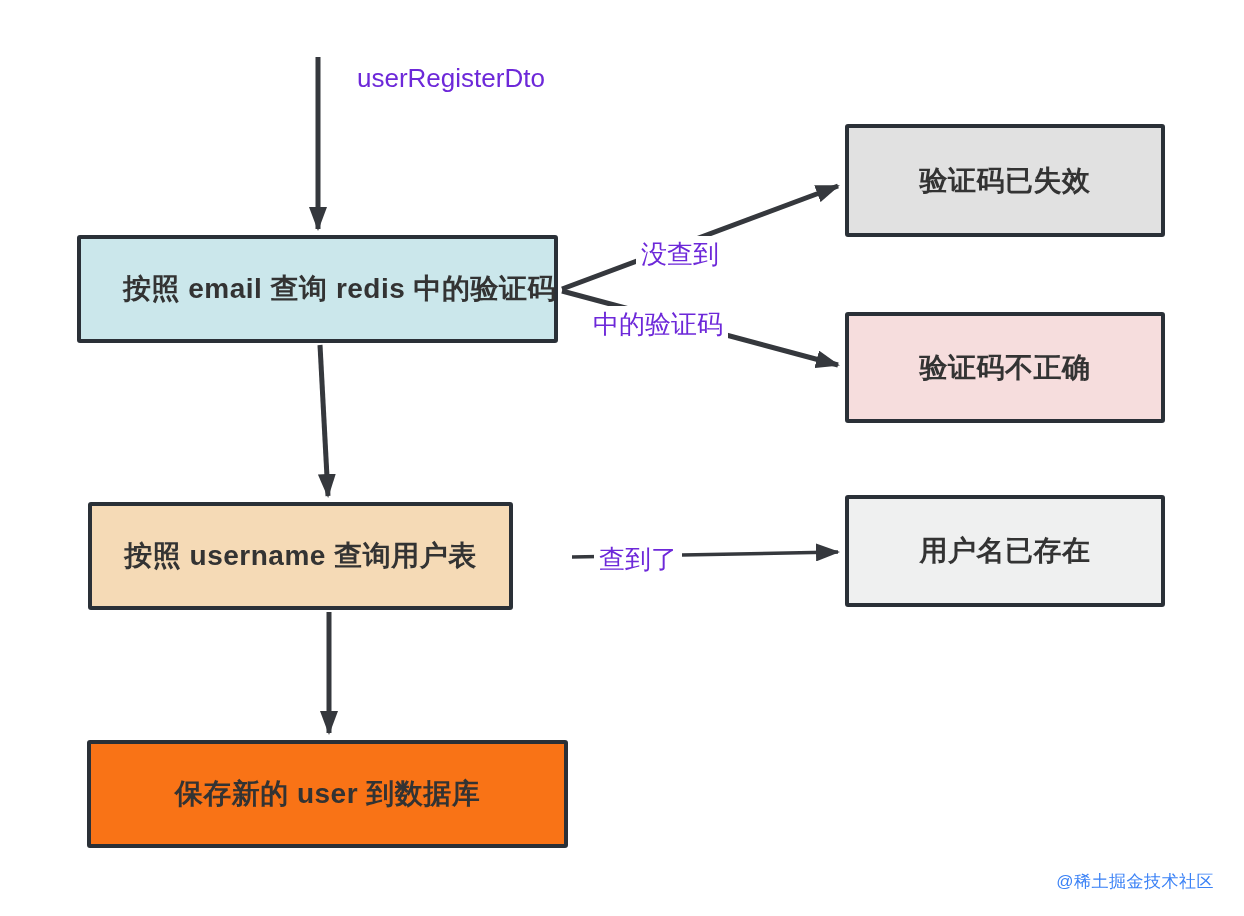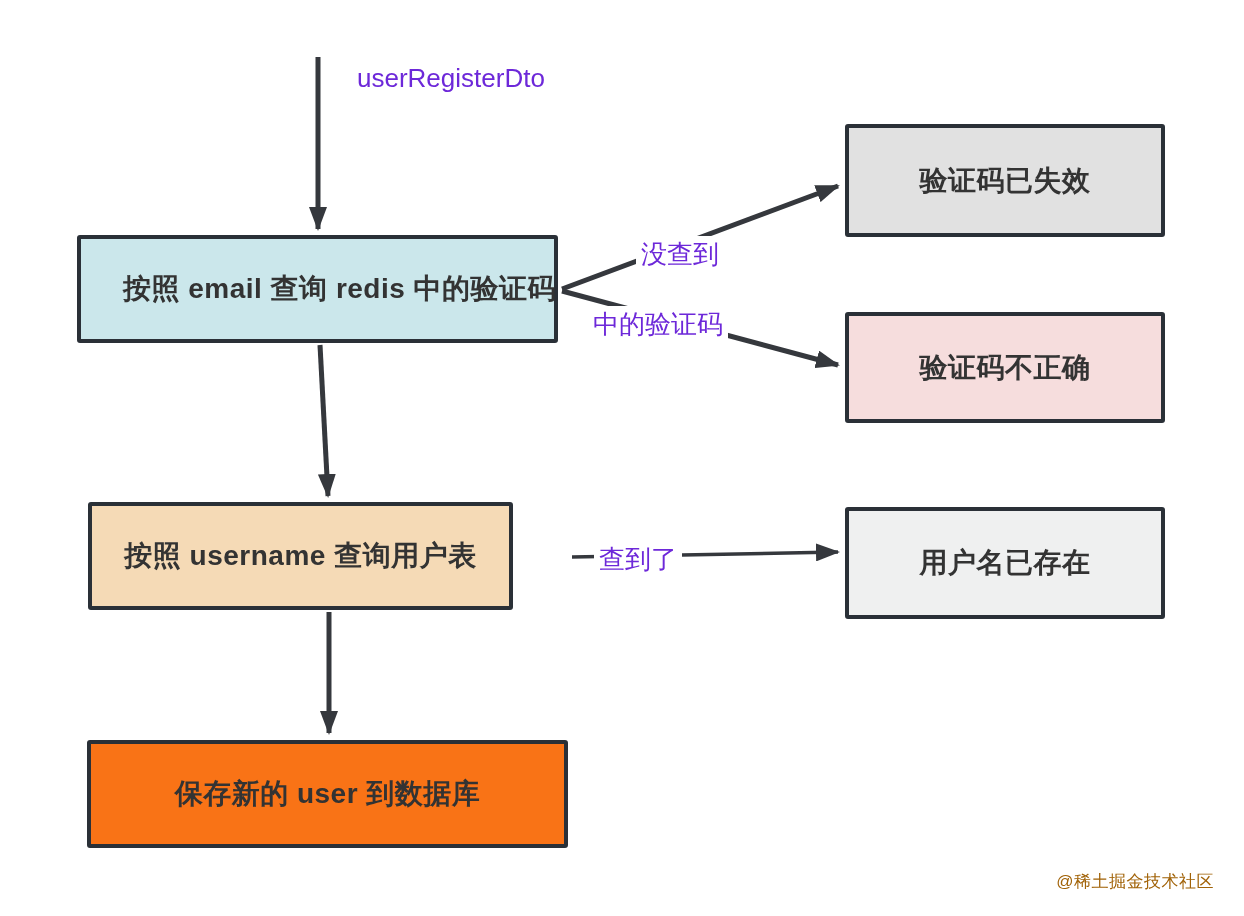--- a/index.html
+++ b/index.html
@@ -34,21 +34,21 @@
     font-weight: bold;
     color: #333333;
     letter-spacing: 0.5px;
     z-index: 2;
     white-space: nowrap;
   }
   .node-query-redis     { left: 77px;  top: 235px; width: 481px; height: 108px; padding-left: 44px; }
   .node-code-expired    { left: 845px; top: 124px; width: 320px; height: 113px; }
   .node-code-incorrect  { left: 845px; top: 312px; width: 320px; height: 111px; }
   .node-query-user      { left: 88px;  top: 502px; width: 425px; height: 108px; }
-  .node-username-exists { left: 845px; top: 495px; width: 320px; height: 112px; margin-top: 12px; }
+  .node-username-exists { left: 845px; top: 495px; width: 320px; height: 112px; }
   .node-save-user       { left: 87px;  top: 740px; width: 481px; height: 108px; }
 
   .edge-label {
     position: absolute;
     z-index: 3;
     font-size: 26px;
     font-weight: 400;
     color: #6d28d9;
     background: #ffffff;
     padding: 1px 5px;
@@ -58,21 +58,21 @@
   .label-not-found    { left: 636px; top: 236px; }
   .label-mismatch     { left: 588px; top: 306px; }
   .label-found        { left: 594px; top: 541px; }
 
   .watermark {
     position: absolute;
     right: 30px;
     top: 870px;
     z-index: 3;
     font-size: 17px;
-    color: #a16207;
+    color: #3b82f6;
     letter-spacing: 0.5px;
   }
 </style>
 </head>
 <body>
 
 <div class="canvas">
 
   <svg class="edges-svg" viewBox="0 0 1244 916" xmlns="http://www.w3.org/2000/svg">
     <defs>

